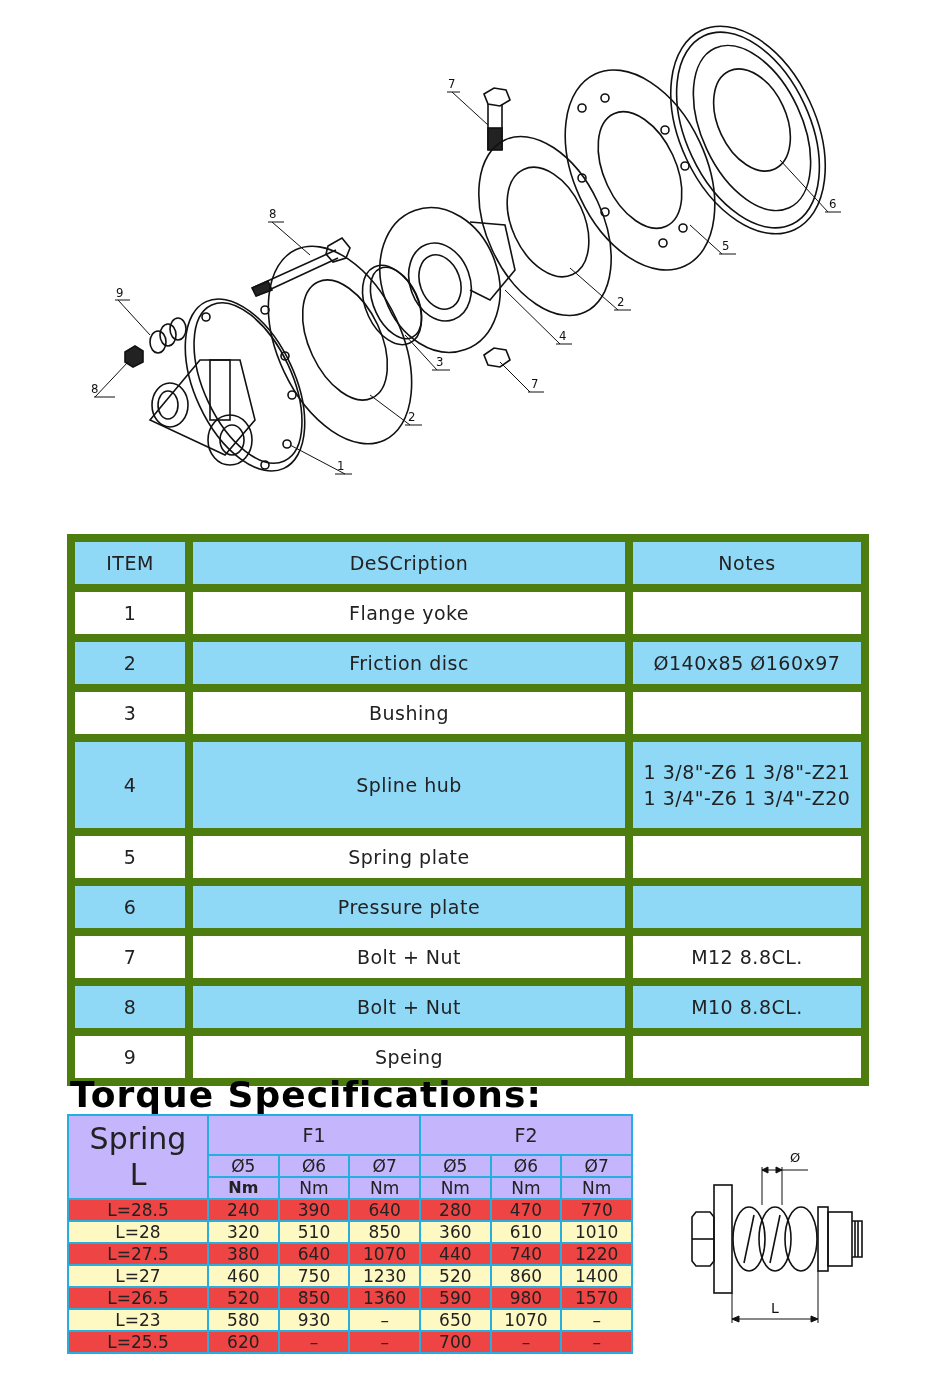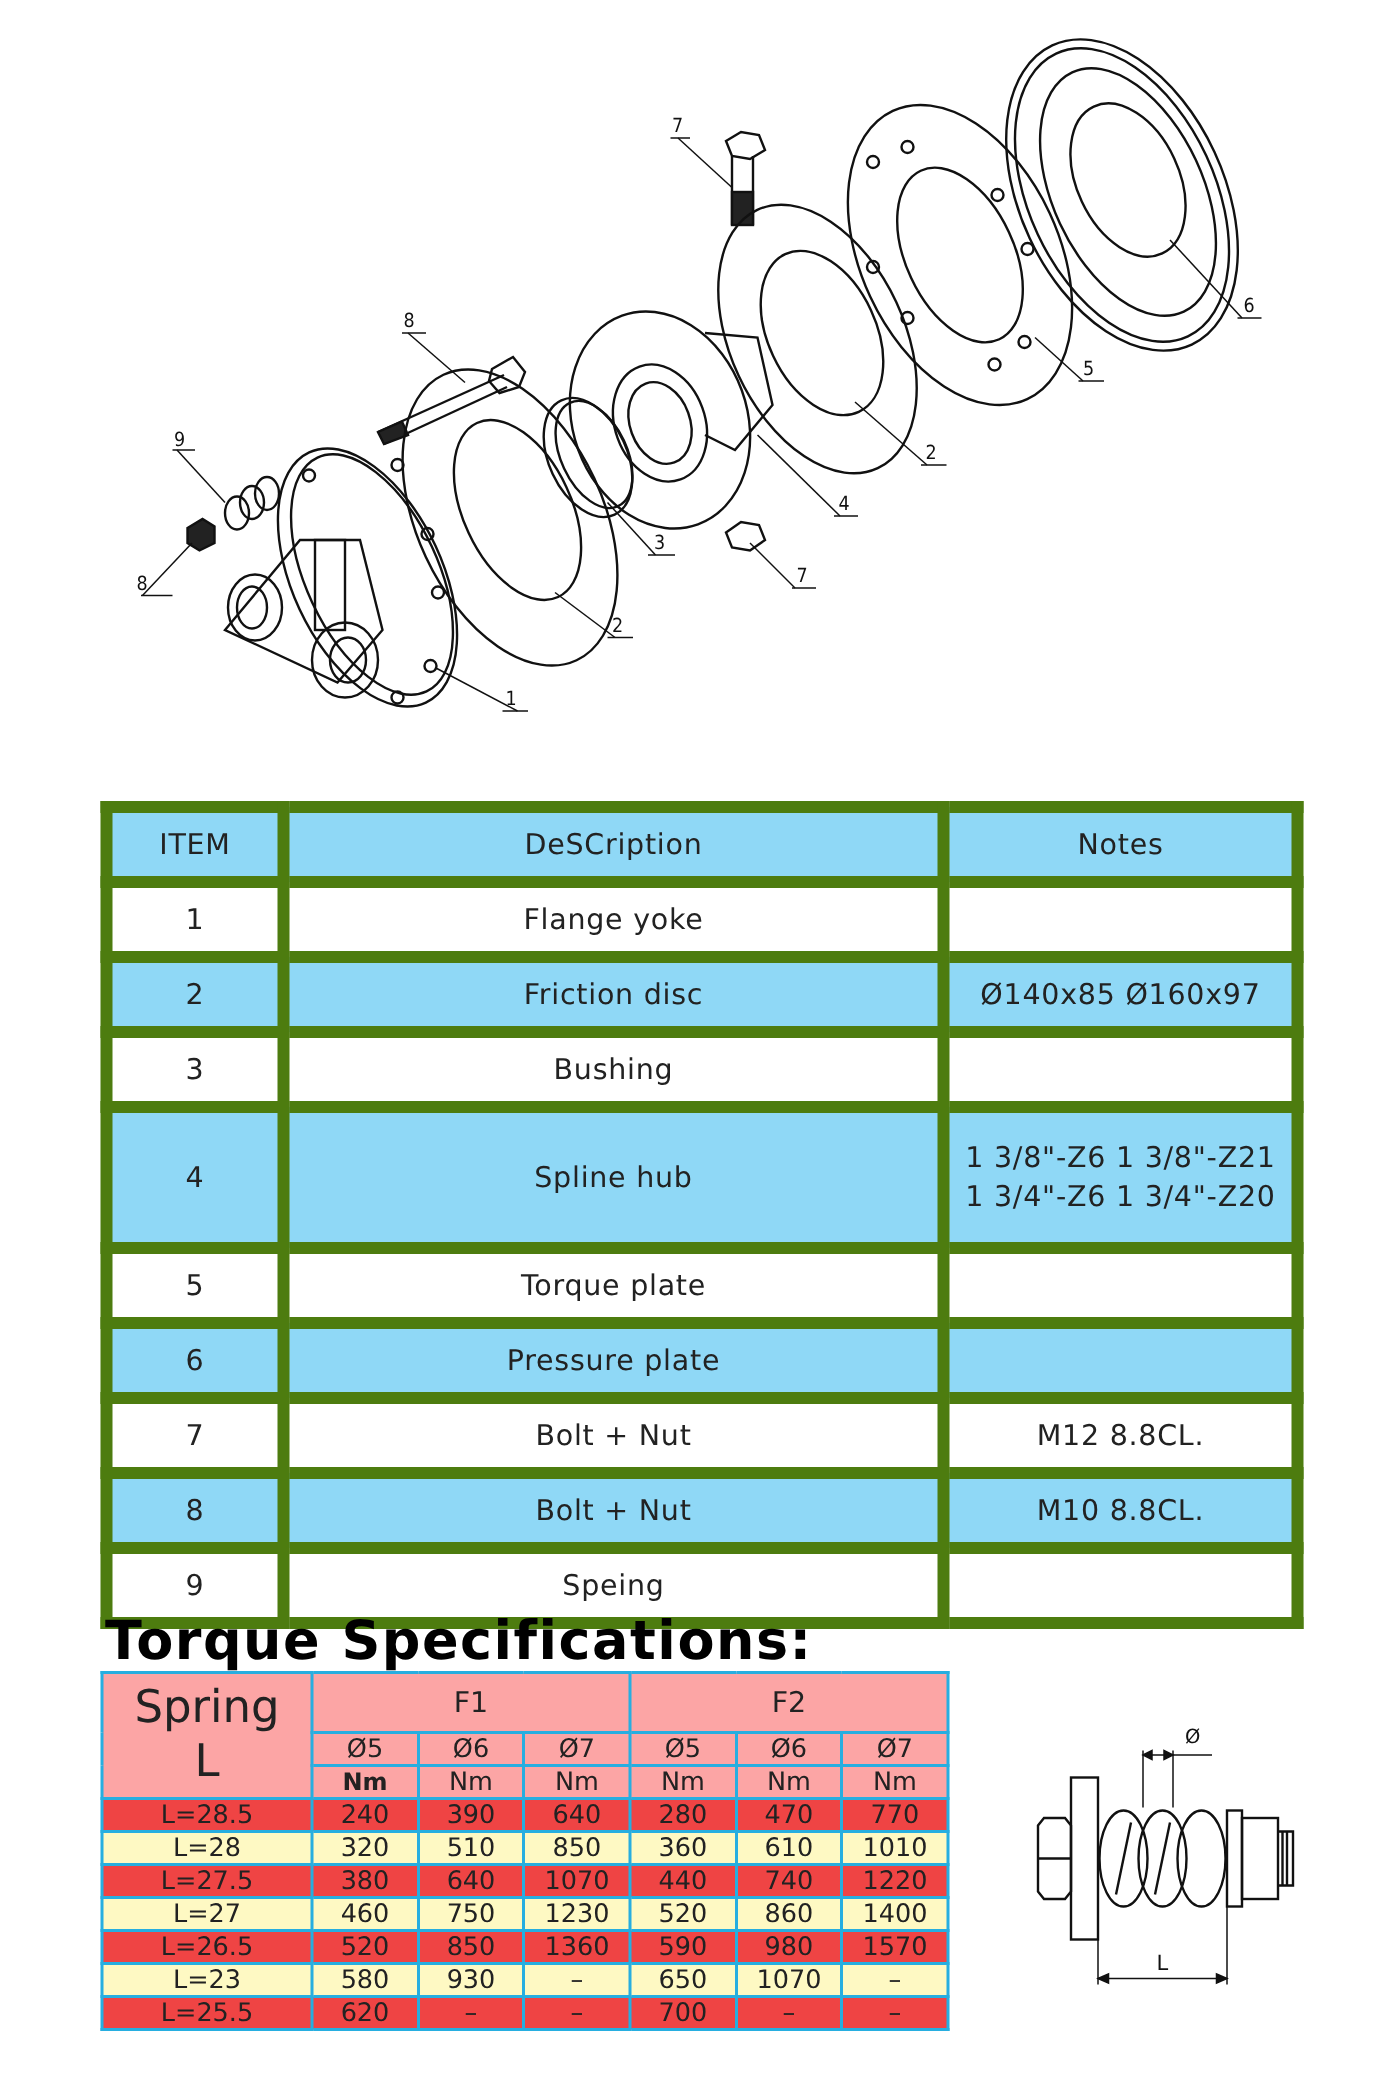--- a/index.html
+++ b/index.html
@@ -14,21 +14,21 @@
   .parts .blue td, .parts .blue th { background: #8fd8f6; }
   .parts .white td { background: #ffffff; }
   .parts col.c1 { width: 118px; } .parts col.c2 { width: 440px; } .parts col.c3 { width: 236px; }
   .parts tr.h44 td, .parts tr.h44 th { height: 42px; }
   .parts tr.h90 td { height: 86px; line-height: 26px; }
 
   .torque-title { position: absolute; left: 70px; top: 1074px; font-size: 36px; color: #000000; letter-spacing: 1px; font-weight: bold; }
 
   .torque { position: absolute; left: 67px; top: 1114px; width: 566px; border-collapse: collapse; table-layout: fixed; }
   .torque td, .torque th { border: 2px solid #27aee0; text-align: center; font-weight: normal; font-size: 17px; color: #222; padding: 0; height: 20px; line-height: 20px; }
-  .torque th { background: #fca5a5; margin-left: 39px; }
+  .torque th { background: #c4b5fd; margin-left: 39px; }
   .torque th.group { height: 38px; font-size: 19px; }
   .torque th.spring { font-size: 30px; line-height: 36px; }
   .torque th.unit { font-size: 16px; font-weight: bold; }
   .torque tr.blue td { background: #fef9c3; }
   .torque tr.white td { background: #ef4444; }
   .torque col.cs { width: 140px; }
 
   .spring-fig { position: absolute; left: 690px; top: 1145px; width: 180px; height: 190px; }
 </style>
 </head>
@@ -193,21 +193,21 @@
   <tr class="blue h90">
     <td>4</td>
     <td>Spline hub</td>
     <td>
       <div>1 3/8"-Z6  1 3/8"-Z21</div>
       <div>1 3/4"-Z6  1 3/4"-Z20</div>
     </td>
   </tr>
   <tr class="white h44">
     <td>5</td>
-    <td>Torque plate</td>
+    <td>Spring plate</td>
     <td></td>
   </tr>
   <tr class="blue h44">
     <td>6</td>
     <td>Pressure plate</td>
     <td></td>
   </tr>
   <tr class="white h44">
     <td>7</td>
     <td>Bolt + Nut</td>

